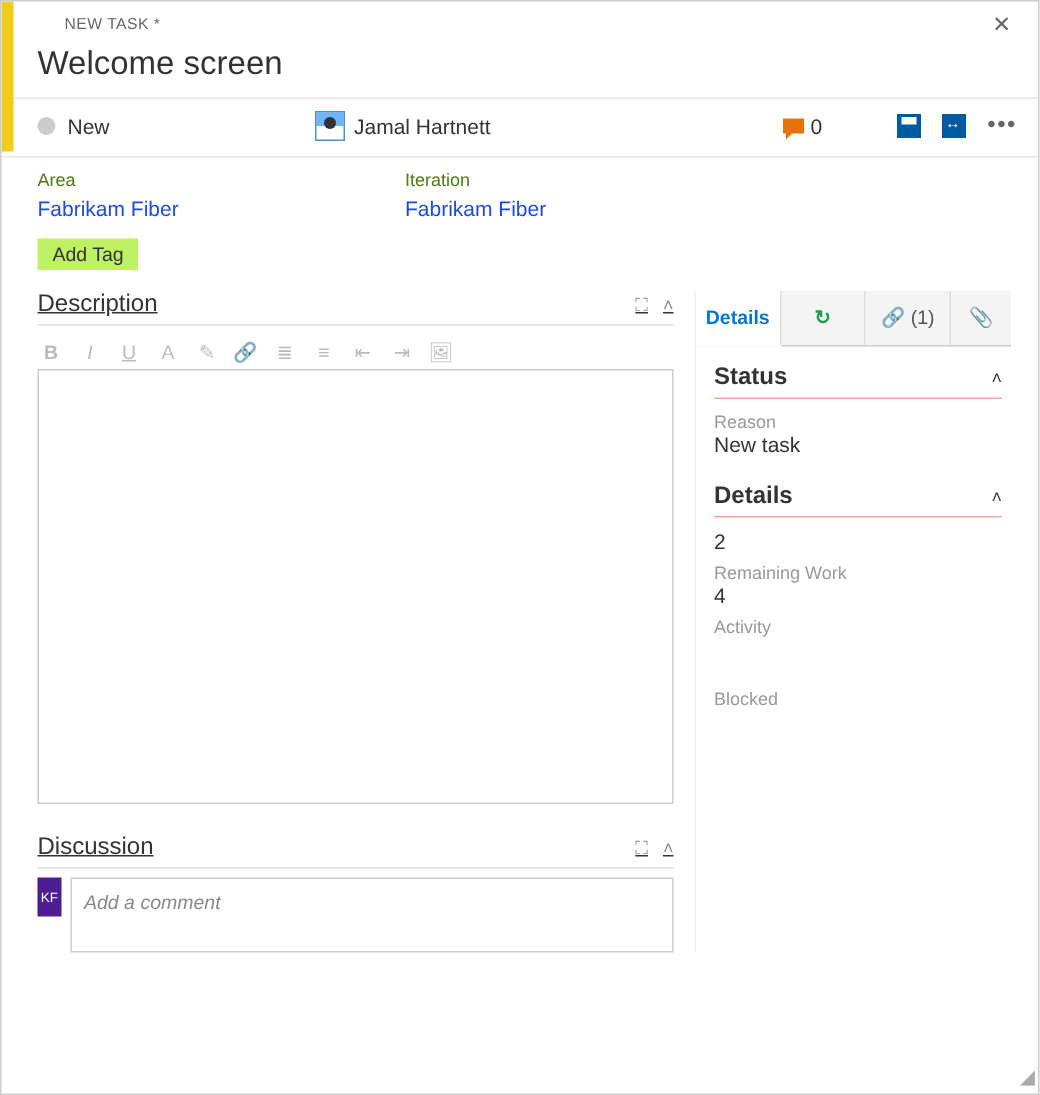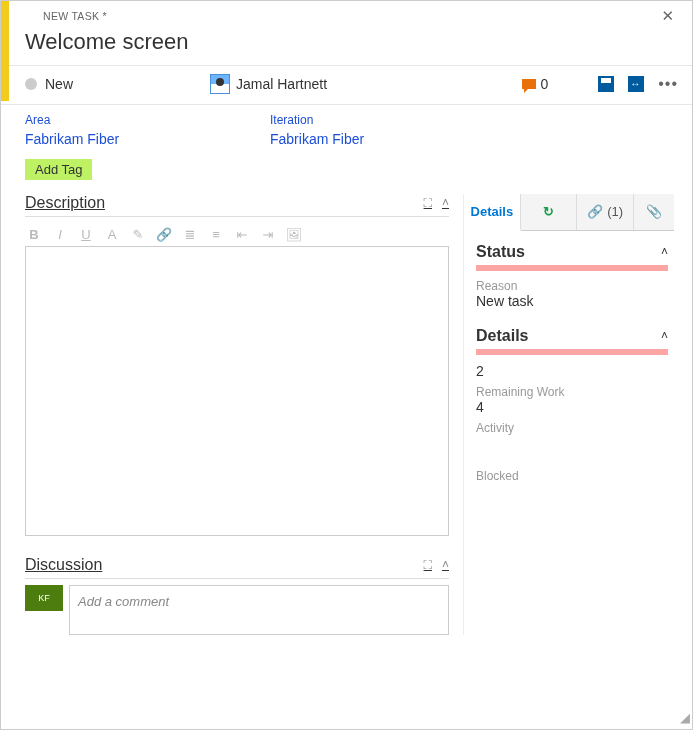--- a/index.html
+++ b/index.html
@@ -152,21 +152,21 @@
     .path-row {
       display: flex;
       padding: 8px 0 10px 0;
     }
     .path-col {
       flex: 0 0 245px;
       padding-left: 24px;
     }
     .path-label {
       font-size: 12px;
-      color: #1d4ed8;
+      color: #4d7c0f;
       margin-bottom: 4px;
     }
     .path-value {
       font-size: 14px;
       color: #1d4ed8;
     }
     
     .tags-row {
       padding: 2px 24px 14px 24px;
     }
@@ -230,22 +230,22 @@
       background: #fff;
     }
     
     .discussion-block { margin-top: 20px; }
     .comment-row {
       display: flex;
       gap: 6px;
       margin-top: 4px;
     }
     .avatar-comment {
-      width: 38px; height: 26px;
-      background: #4d7c0f;
+      width: 16px; height: 26px;
+      background: #4c1d95;
       color: #fff;
       font-size: 9px;
       display: flex;
       align-items: center;
       justify-content: center;
     }
     .comment-input {
       flex: 1;
       border: 1px solid #ccc;
       padding: 8px;
@@ -278,21 +278,21 @@
       margin-bottom: -1px;
       font-weight: 600;
     }
     .right-section {
       padding: 12px 6px 0 12px;
     }
     .right-head {
       display: flex;
       justify-content: space-between;
       align-items: center;
-      border-bottom: 6px solid #fca5a5;
+      border-bottom: 1px solid #fca5a5;
       padding-bottom: 4px;
       margin-bottom: 8px;
     }
     .right-title {
       font-size: 16px;
       font-weight: 600;
       color: #333;
     }
     .field-label {
       font-size: 12px;

